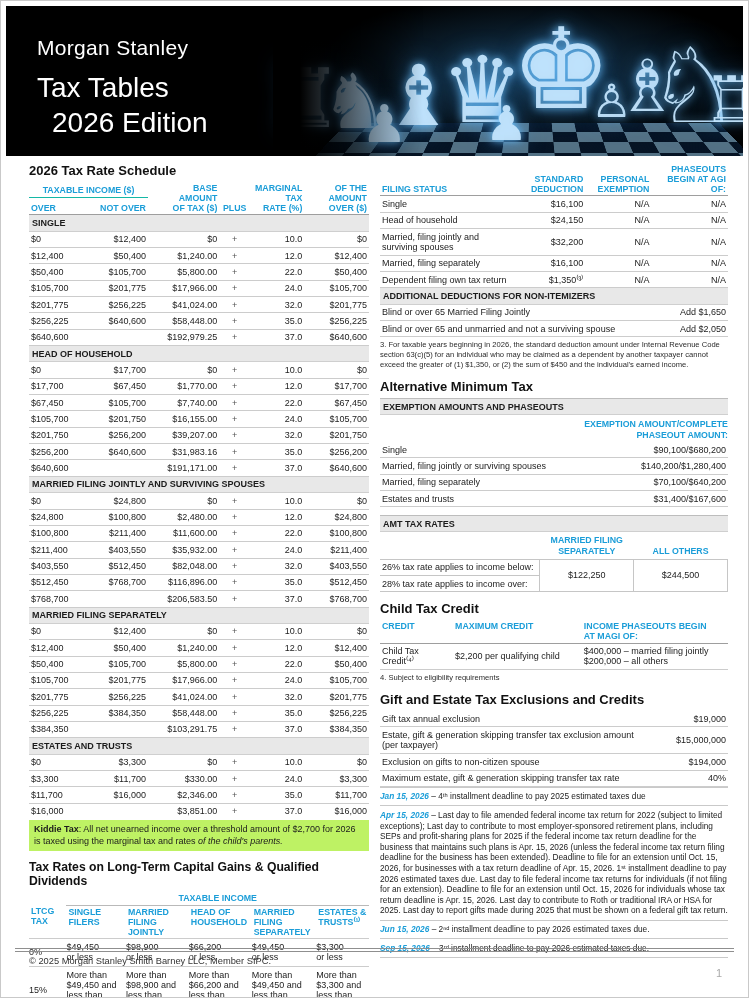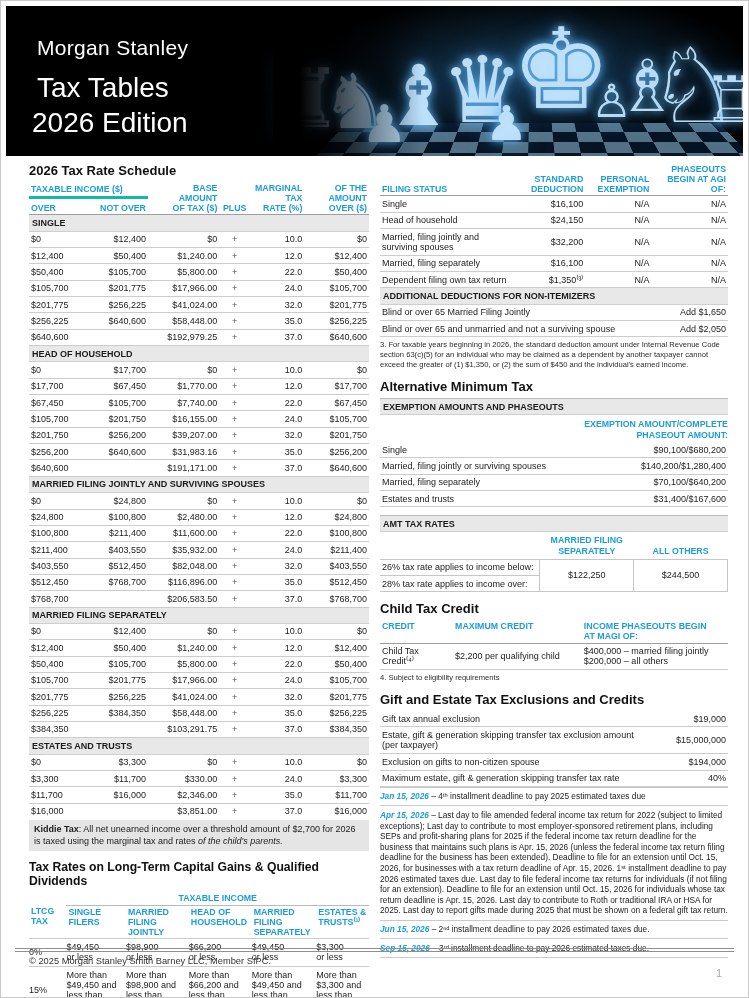--- a/index.html
+++ b/index.html
@@ -2,21 +2,21 @@
 <html style="--acc: #1B9DD8;"><head>
 <meta charset="utf-8">
 <style>
   html,body{margin:0;padding:0;background:#fff;}
   .page{position:relative;width:749px;height:998px;background:#fff;border:1px solid #c9c9c9;
         box-sizing:border-box;overflow:hidden;font-family:"Liberation Sans",sans-serif;color:#1c1c1c;}
   
   .hdr{position:absolute;top:5px;left:5px;right:5px;height:150px;background:#000;overflow:hidden;}
   .brand{position:absolute;left:31px;top:30px;color:#fff;font-size:21px;letter-spacing:.3px;}
   .t1{position:absolute;left:31px;top:66px;color:#fff;font-size:28px;font-weight:400;}
-  .t2{position:absolute;left:26px;top:101px;color:#fff;font-size:28px;font-weight:400;}
+  .t2{position:absolute;left:46px;top:101px;color:#fff;font-size:28px;font-weight:400;}
   .chess{position:absolute;right:0;top:0;height:100%;width:470px;}
   .glow{position:absolute;inset:0;background:radial-gradient(ellipse at 55% 42%,rgba(55,145,215,.38),transparent 62%);}
   .board{position:absolute;bottom:-55px;left:-10px;width:540px;height:230px;
          transform:perspective(420px) rotateX(56deg);transform-origin:50% 100%;
          background:repeating-conic-gradient(rgba(150,205,240,.6) 0% 25%,rgba(6,22,42,.92) 0% 50%);
          background-size:66px 66px;opacity:.92;}
   .pc{position:absolute;color:rgba(195,228,252,.95);
       text-shadow:0 0 9px rgba(110,195,255,.95),0 0 24px rgba(60,150,230,.65);line-height:1;}
   .fade{position:absolute;left:0;top:0;bottom:0;width:150px;background:linear-gradient(to right,#000 18%,rgba(0,0,0,0));}
   
@@ -25,24 +25,24 @@
   .colR{width:348px;}
   h2{font-size:13px;font-weight:bold;color:#111;margin:9px 0 4px;}
   h2.first{margin-top:0;}
   h2.small{font-size:12.2px;}
   table{width:100%;border-collapse:collapse;font-size:9px;table-layout:fixed;}
   th,td{white-space:pre-line;word-wrap:break-word;}
   th{color:var(--acc);font-weight:bold;text-align:left;padding:1px 2px;line-height:1.15;font-size:8.8px;}
   td{padding:2.5px 2px;line-height:1.15;}
   .secbar{background:#e8e8e8;font-weight:bold;border-top:1px solid #bdbdbd;border-bottom:1px solid #cfcfcf;padding:2.5px 3px;}
   .fn{font-size:7.6px;color:#2b2b2b;line-height:1.3;margin:3px 0 0;}
-  .note{background:#e5e5e5;padding:4px 5px;font-size:9px;line-height:1.3;margin:1px 0 0;}
+  .note{background:#bef264;padding:4px 5px;font-size:9px;line-height:1.3;margin:1px 0 0;}
   
   .rate thead th{vertical-align:bottom;}
-  .rate .grp{border-bottom:3px solid #14b8a6;padding-bottom:2px;}
+  .rate .grp{text-align:center;border-bottom:1px solid #14b8a6;padding-bottom:2px;}
   .rate tr:nth-child(2) th{padding-top:3px;}
   .rate thead{border-bottom:1px solid #9e9e9e;}
   .rate tbody td{border-top:1px solid #cccccc;}
   .rate tbody tr:first-child td{border-top:none;}
   .r{text-align:right;} .c{text-align:center;} .l{text-align:left;}
   .rc0{text-align:left;} .rc1,.rc2,.rc4,.rc5{text-align:right;} .rc3{text-align:center;color:#555;}
   
   .ltcg .grp2{text-align:center;border-bottom:1px solid #b9b9b9;}
   .ltcg th{vertical-align:top;}
   .ltcg tbody td{border-top:1px solid #cccccc;vertical-align:middle;padding:3px 3px 3px 0;}

